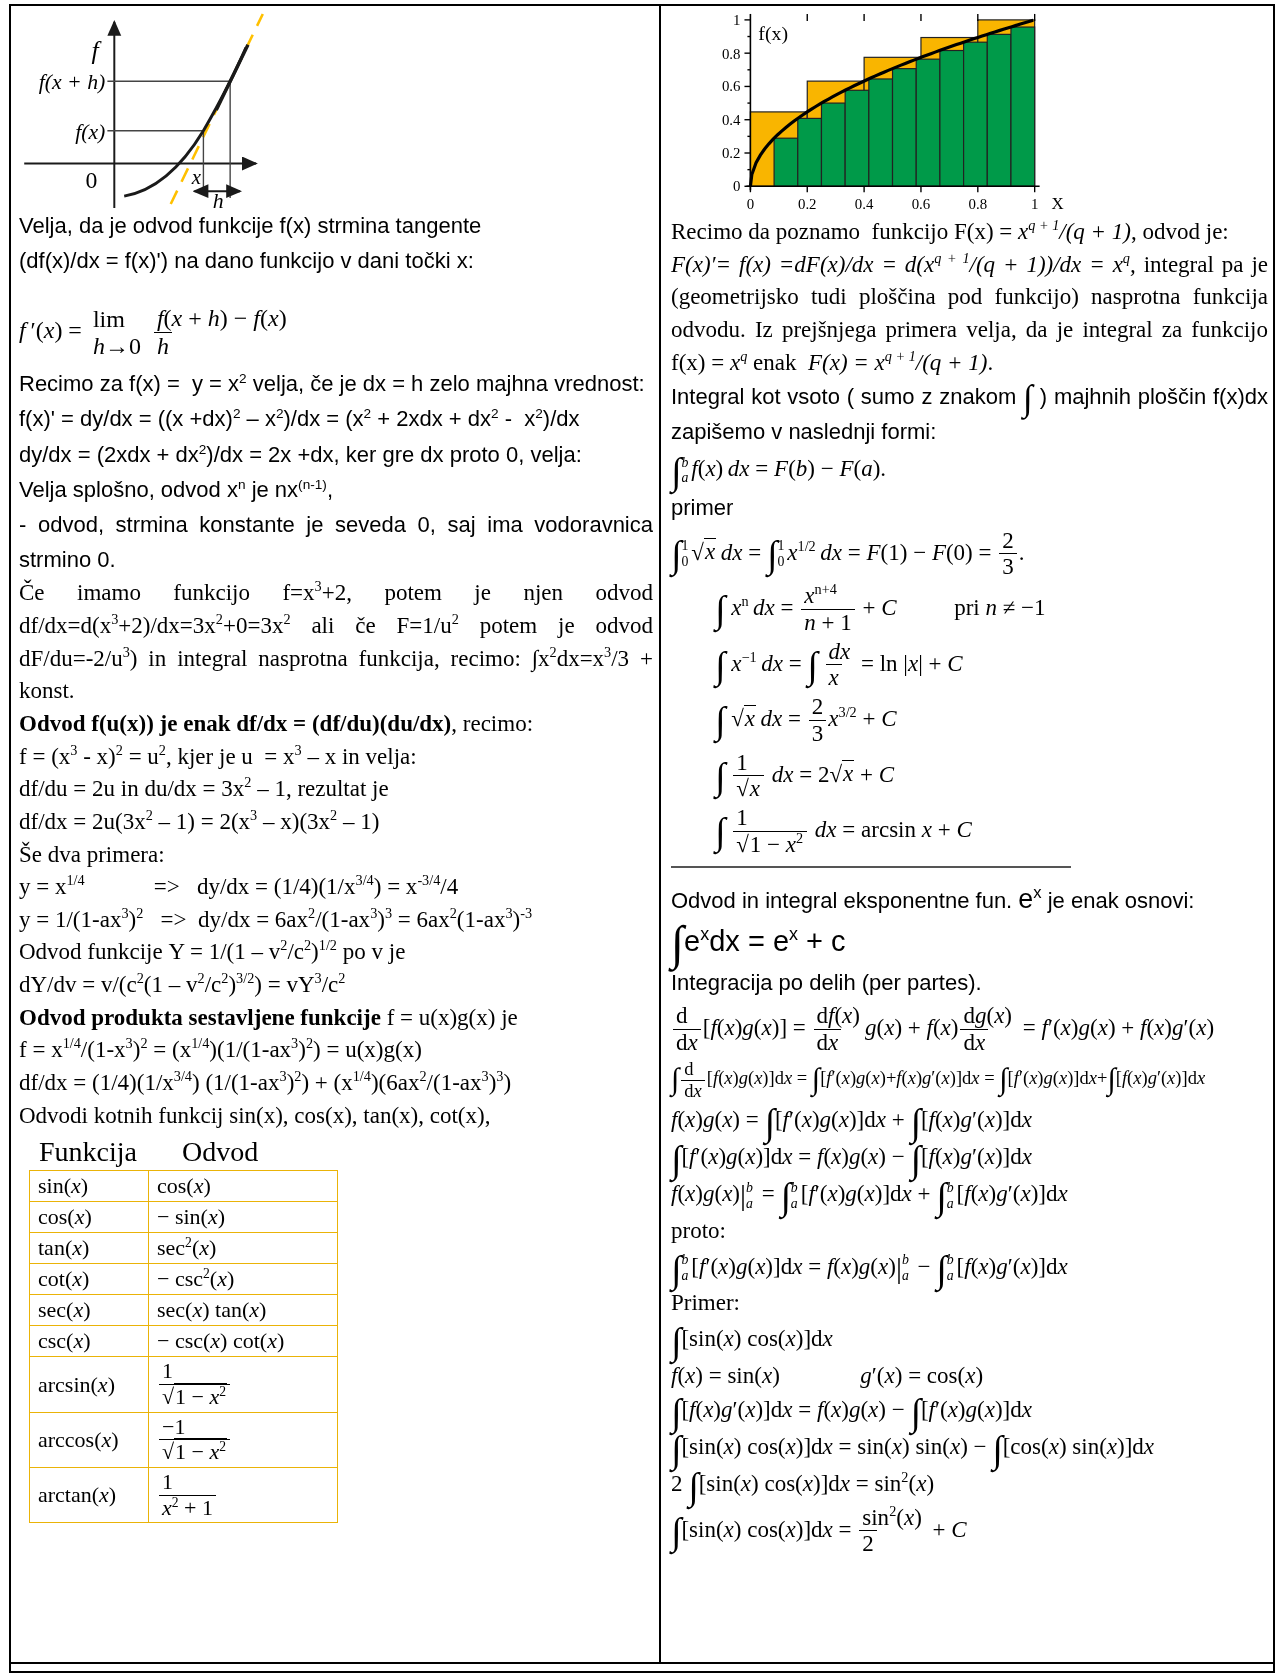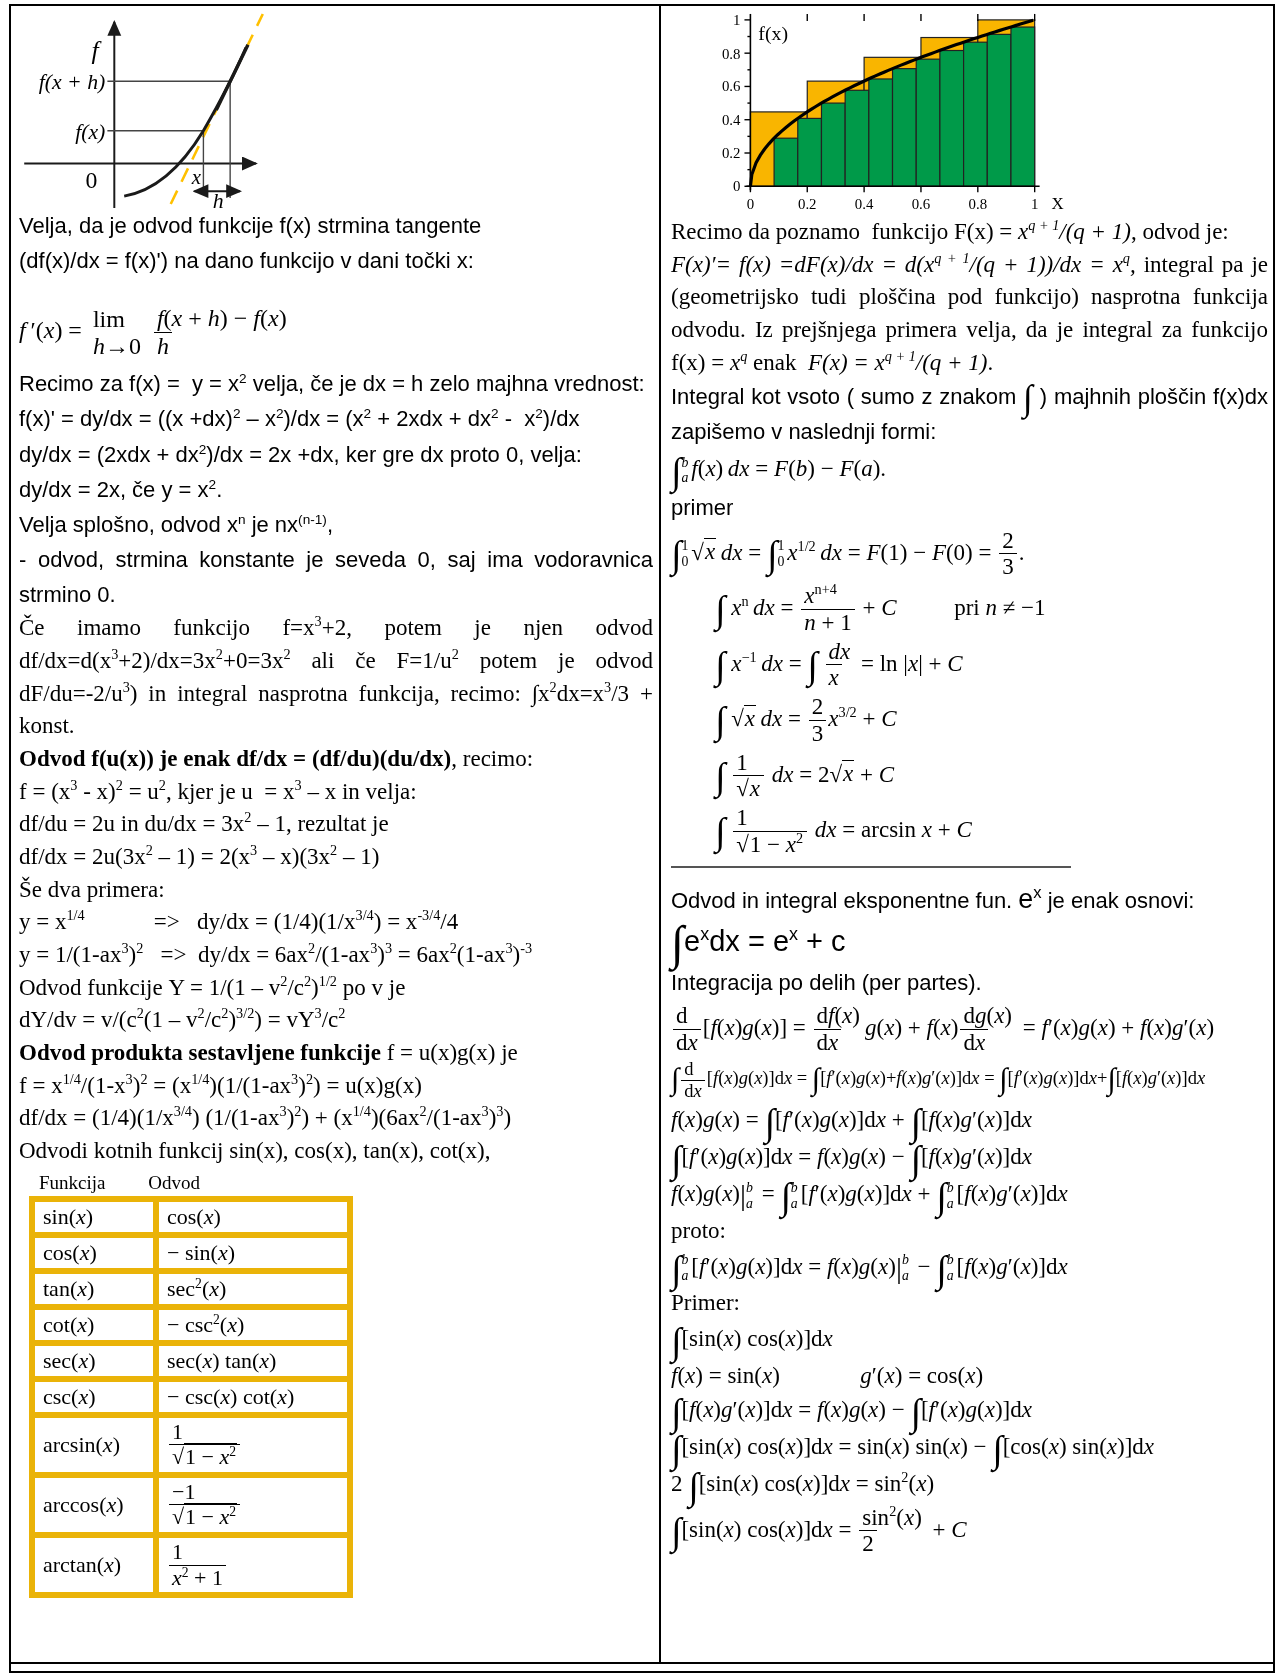--- a/index.html
+++ b/index.html
@@ -33,24 +33,24 @@
        vertical-align:middle;line-height:1.15;margin:0 3px 0 0;}
   x-li x-n,x-li x-u{padding:0;}
   x-i{font-family:"Liberation Serif",serif;font-style:normal;font-size:1.65em;
       vertical-align:middle;line-height:0.85;}
   x-q{border-top:1.5px solid #000;padding:0 1px;}
   x-p{font-size:1.3em;vertical-align:middle;line-height:0.9;}
   x-e{font-size:1.22em;}
 
   table.trig{border-collapse:collapse;margin:2px 0 0 10px;font-family:"Liberation Serif",serif;
              font-size:22px;}
-  table.trig td{border:6px solid #eab308;padding:2px 10px 2px 8px;vertical-align:middle;font-family:Liberation Serif, serif;}
+  table.trig td{border:1px solid #eab308;padding:2px 10px 2px 8px;vertical-align:middle;font-family:Liberation Serif, serif;}
   table.trig td.c1{width:100px;}
   table.trig td.c2{min-width:170px;}
-  .trig-head{font-family:"Liberation Serif",serif;font-size:19px;margin:4px 0 2px 20px;}
+  .trig-head{font-family:"Liberation Serif",serif;font-size:28px;margin:4px 0 2px 20px;}
   .trig-head span{display:inline-block;}
   .trig-head .h2{margin-left:38px;}
 
   .fig{display:block;}
   svg text{font-family:"Liberation Serif",serif;}
 </style>
 </head>
 <body>
 
 <div class="page">
@@ -99,21 +99,20 @@
     <div class="math bigmath mb6"><i>f</i> ′(<i>x</i>) = <x-f>
           <x-n>lim</x-n>
           <x-u><i>h</i>→0</x-u>
         </x-f> <x-f>
           <x-n><i>f</i>(<i>x</i> + <i>h</i>) − <i>f</i>(<i>x</i>)</x-n>
           <x-d><i>h</i></x-d>
         </x-f></div>
     <div class="sans just">Recimo za f(x) = &nbsp;y = x<sup>2</sup> velja, če je dx = h zelo majhna vrednost:</div>
     <div class="sans">f(x)' = dy/dx = ((x +dx)<sup>2</sup> – x<sup>2</sup>)/dx = (x<sup>2</sup> + 2xdx + dx<sup>2</sup> - &nbsp;x<sup>2</sup>)/dx</div>
     <div class="sans">dy/dx = (2xdx + dx<sup>2</sup>)/dx = 2x +dx, ker gre dx proto 0, velja:</div>
-    <div class="sans">dy/dx = 2x, če y = x<sup>2</sup>.</div>
     <div class="sans">Velja splošno, odvod x<sup>n</sup> je nx<sup>(n-1)</sup>,</div>
     <div class="sans just">- odvod, strmina konstante je seveda 0, saj ima vodoravnica strmino 0.</div>
     <div class="serif just">Če imamo funkcijo f=x<sup>3</sup>+2, potem je njen odvod df/dx=d(x<sup>3</sup>+2)/dx=3x<sup>2</sup>+0=3x<sup>2</sup> ali če F=1/u<sup>2</sup> potem je odvod dF/du=-2/u<sup>3</sup>) in integral nasprotna funkcija, recimo: ∫x<sup>2</sup>dx=x<sup>3</sup>/3 + konst.</div>
     <div class="serif"><b>Odvod f(u(x)) je enak df/dx = (df/du)(du/dx)</b>, recimo:</div>
     <div class="serif">f = (x<sup>3</sup> - x)<sup>2</sup> = u<sup>2</sup>, kjer je u&nbsp; = x<sup>3</sup> – x in velja:</div>
     <div class="serif">df/du = 2u in du/dx = 3x<sup>2</sup> – 1, rezultat je</div>
     <div class="serif">df/dx = 2u(3x<sup>2</sup> – 1) = 2(x<sup>3</sup> – x)(3x<sup>2</sup> – 1)</div>
     <div class="serif">Še dva primera:</div>
     <div class="serif">y = x<sup>1/4</sup> &nbsp;&nbsp;&nbsp;&nbsp;&nbsp;&nbsp;&nbsp;&nbsp;&nbsp;&nbsp;&nbsp;=&gt; &nbsp;&nbsp;dy/dx = (1/4)(1/x<sup>3/4</sup>) = x<sup>-3/4</sup>/4</div>
     <div class="serif">y = 1/(1-ax<sup>3</sup>)<sup>2</sup> &nbsp;&nbsp;=&gt; &nbsp;dy/dx = 6ax<sup>2</sup>/(1-ax<sup>3</sup>)<sup>3</sup> = 6ax<sup>2</sup>(1-ax<sup>3</sup>)<sup>-3</sup></div>

